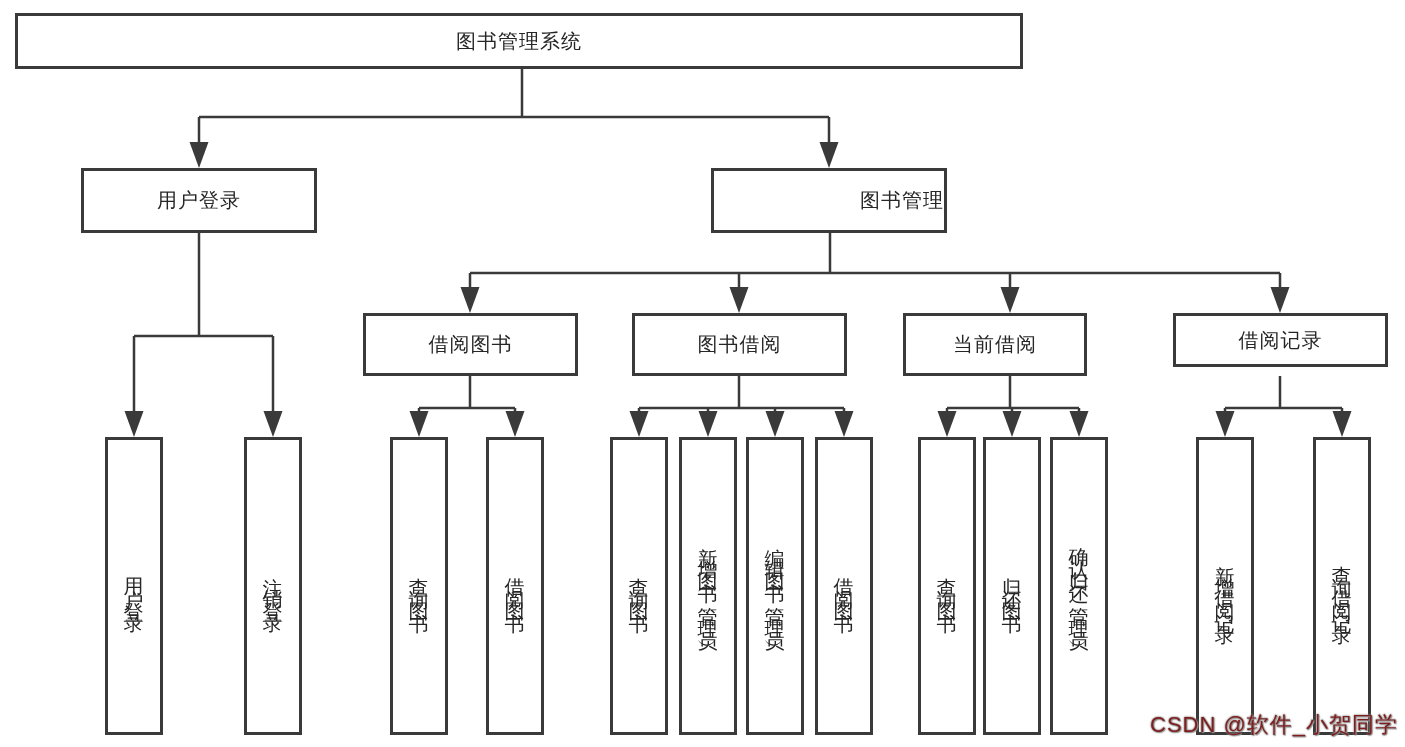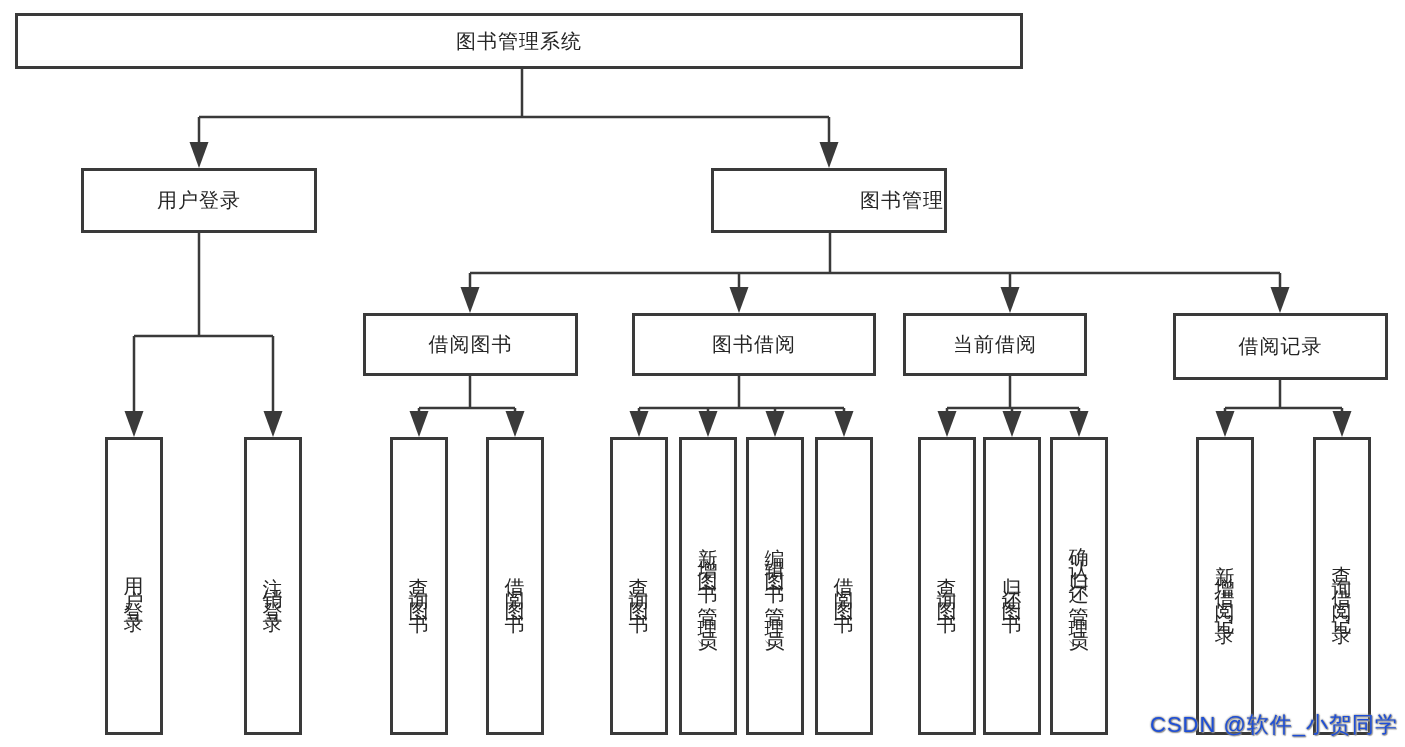--- a/index.html
+++ b/index.html
@@ -15,21 +15,21 @@
   }
   .h-node { font-size:20px; letter-spacing:1px; white-space:nowrap; }
   .root-node { left:15px; top:13px; width:1008px; height:56px; }
   .leaf { width:58px; height:298px; top:437px; }
   .leaf .vtext {
     writing-mode:vertical-rl; text-orientation:mixed;
     font-size:20px; letter-spacing:12px; line-height:1;
   }
   .watermark {
     position:absolute; left:1150px; top:710px; z-index:5;
-    font-size:22px; letter-spacing:1px; color:#1d4ed8; white-space:nowrap;
+    font-size:22px; letter-spacing:1px; color:#7f1d1d; white-space:nowrap;
     text-shadow:0 0 2px #8a8a8a, 0 0 2px #8a8a8a, 1px 1px 1px #9a9a9a;
   }
 </style>
 </head>
 <body>
 
 <div class="canvas">
 
   <svg class="connectors" viewBox="0 0 1405 747" xmlns="http://www.w3.org/2000/svg">
     <g stroke="#3a3a3a" stroke-width="2.5" fill="none">
@@ -71,27 +71,27 @@
   <div class="node h-node" style="left:81px; top:168px; width:236px; height:65px;">
     <span>用户登录</span>
   </div>
   <div class="node h-node" style="left:711px; top:168px; width:236px; height:65px;justify-content:flex-end;">
     <span>图书管理</span>
   </div>
 
   <div class="node h-node" style="left:363px; top:313px; width:215px; height:63px;">
     <span>借阅图书</span>
   </div>
-  <div class="node h-node" style="left:632px; top:313px; width:244px; height:63px;">
+  <div class="node h-node" style="left:632px; top:313px; width:215px; height:63px;">
     <span>图书借阅</span>
   </div>
   <div class="node h-node" style="left:903px; top:313px; width:184px; height:63px;">
     <span>当前借阅</span>
   </div>
-  <div class="node h-node" style="left:1173px; top:313px; width:215px; height:67px;">
+  <div class="node h-node" style="left:1173px; top:313px; width:215px; height:54px;">
     <span>借阅记录</span>
   </div>
 
   <div class="node leaf" style="left:105px;">
     <span class="vtext">用户登录</span>
   </div>
   <div class="node leaf" style="left:244px;">
     <span class="vtext">注销登录</span>
   </div>
 

